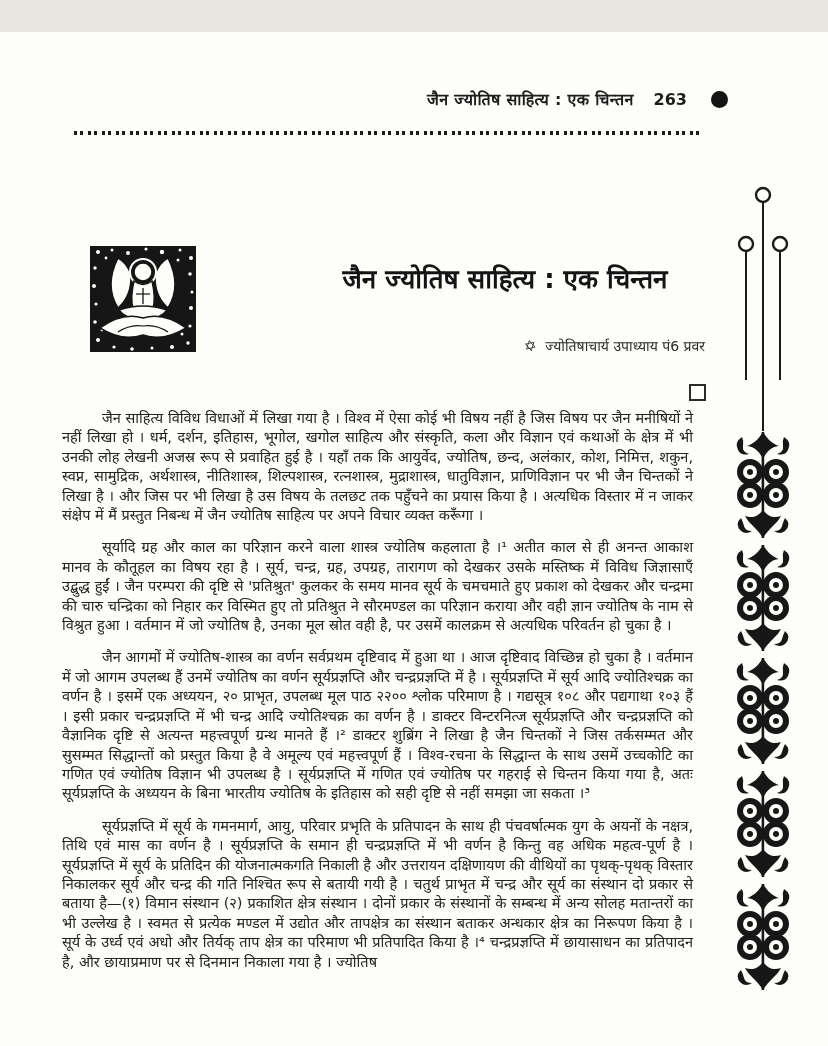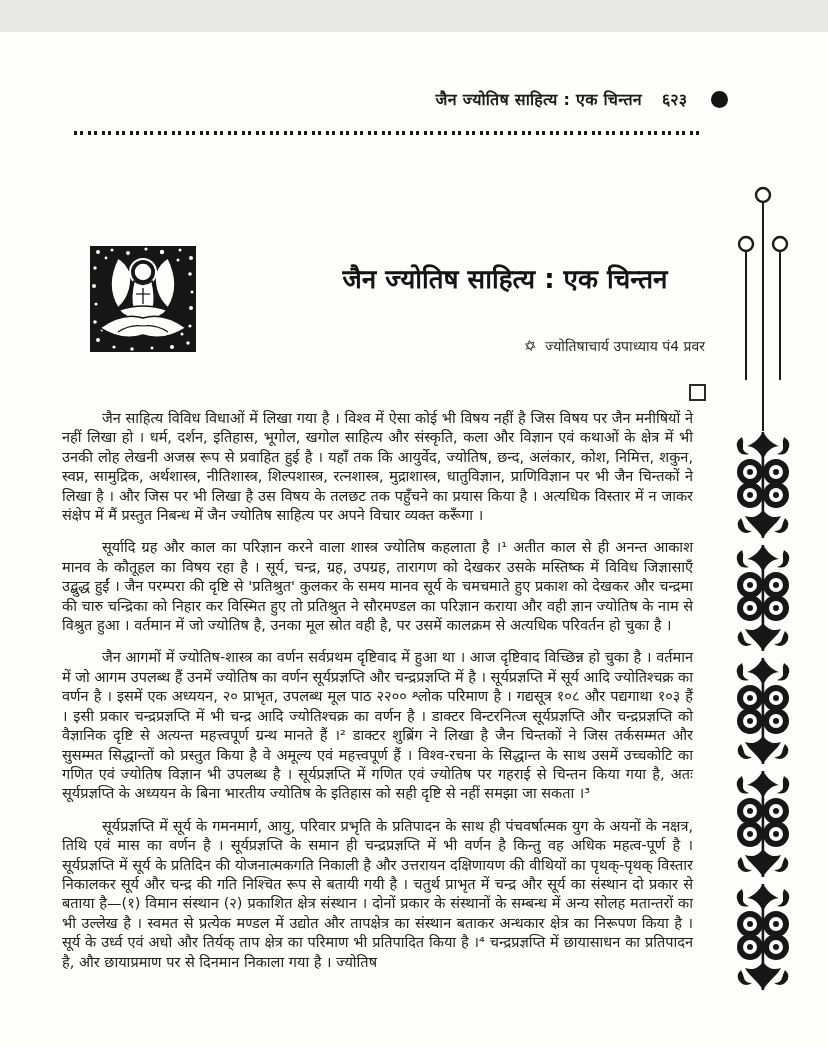--- a/index.html
+++ b/index.html
@@ -40,21 +40,21 @@
   .footer .f-center{position:absolute;left:0;top:0;width:100%;text-align:center;}
   .footer .f-right{position:absolute;right:18px;top:8px;}
 </style>
 </head>
 <body>
 
 <div class="page">
 
   <div class="running-head">
     <span class="running-title">जैन ज्योतिष साहित्य : एक चिन्तन</span>
-    <span class="page-number">६२३</span>
+    <span class="page-number">263</span>
     <span class="header-dot"></span>
   </div>
 
   <div class="dotted-rule"></div>
 
   <div class="illustration">
     <svg width="110" height="110" viewBox="0 0 110 110">
       <rect x="2" y="2" width="106" height="106" fill="#161616"></rect>
       <g fill="#fdfdfa">
         <circle cx="10" cy="8" r="2"></circle>
@@ -98,21 +98,21 @@
 
       <path d="M12 84 Q34 68 55 74 Q76 68 98 84 Q76 98 55 91 Q34 98 12 84Z" fill="#fdfdfa" stroke="#161616" stroke-width="1.5"></path>
       <path d="M30 88 Q42 80 55 82 Q68 80 80 88" fill="none" stroke="#161616" stroke-width="1.2"></path>
     </svg>
   </div>
 
   <div class="article-title">जैन ज्योतिष साहित्य : एक चिन्तन</div>
 
   <div class="author-block">
     <div class="author-designation">
-      <span class="star-icon">✡</span><span>ज्योतिषाचार्य उपाध्याय पं4 प्रवर</span>
+      <span class="star-icon">✡</span><span>ज्योतिषाचार्य उपाध्याय पं6 प्रवर</span>
     </div>
   </div>
   <div class="end-square"></div>
 
   <div class="body-text">
     <p>जैन साहित्य विविध विधाओं में लिखा गया है । विश्व में ऐसा कोई भी विषय नहीं है जिस विषय पर जैन मनीषियों ने नहीं लिखा हो । धर्म, दर्शन, इतिहास, भूगोल, खगोल साहित्य और संस्कृति, कला और विज्ञान एवं कथाओं के क्षेत्र में भी उनकी लोह लेखनी अजस्र रूप से प्रवाहित हुई है । यहाँ तक कि आयुर्वेद, ज्योतिष, छन्द, अलंकार, कोश, निमित्त, शकुन, स्वप्न, सामुद्रिक, अर्थशास्त्र, नीतिशास्त्र, शिल्पशास्त्र, रत्नशास्त्र, मुद्राशास्त्र, धातुविज्ञान, प्राणिविज्ञान पर भी जैन चिन्तकों ने लिखा है । और जिस पर भी लिखा है उस विषय के तलछट तक पहुँचने का प्रयास किया है । अत्यधिक विस्तार में न जाकर संक्षेप में मैं प्रस्तुत निबन्ध में जैन ज्योतिष साहित्य पर अपने विचार व्यक्त करूँगा ।</p>
     <p>सूर्यादि ग्रह और काल का परिज्ञान करने वाला शास्त्र ज्योतिष कहलाता है ।¹ अतीत काल से ही अनन्त आकाश मानव के कौतूहल का विषय रहा है । सूर्य, चन्द्र, ग्रह, उपग्रह, तारागण को देखकर उसके मस्तिष्क में विविध जिज्ञासाएँ उद्बुद्ध हुईं । जैन परम्परा की दृष्टि से 'प्रतिश्रुत' कुलकर के समय मानव सूर्य के चमचमाते हुए प्रकाश को देखकर और चन्द्रमा की चारु चन्द्रिका को निहार कर विस्मित हुए तो प्रतिश्रुत ने सौरमण्डल का परिज्ञान कराया और वही ज्ञान ज्योतिष के नाम से विश्रुत हुआ । वर्तमान में जो ज्योतिष है, उनका मूल स्रोत वही है, पर उसमें कालक्रम से अत्यधिक परिवर्तन हो चुका है ।</p>
     <p>जैन आगमों में ज्योतिष-शास्त्र का वर्णन सर्वप्रथम दृष्टिवाद में हुआ था । आज दृष्टिवाद विच्छिन्न हो चुका है । वर्तमान में जो आगम उपलब्ध हैं उनमें ज्योतिष का वर्णन सूर्यप्रज्ञप्ति और चन्द्रप्रज्ञप्ति में है । सूर्यप्रज्ञप्ति में सूर्य आदि ज्योतिश्चक्र का वर्णन है । इसमें एक अध्ययन, २० प्राभृत, उपलब्ध मूल पाठ २२०० श्लोक परिमाण है । गद्यसूत्र १०८ और पद्यगाथा १०३ हैं । इसी प्रकार चन्द्रप्रज्ञप्ति में भी चन्द्र आदि ज्योतिश्चक्र का वर्णन है । डाक्टर विन्टरनित्ज सूर्यप्रज्ञप्ति और चन्द्रप्रज्ञप्ति को वैज्ञानिक दृष्टि से अत्यन्त महत्त्वपूर्ण ग्रन्थ मानते हैं ।² डाक्टर शुब्रिंग ने लिखा है जैन चिन्तकों ने जिस तर्कसम्मत और सुसम्मत सिद्धान्तों को प्रस्तुत किया है वे अमूल्य एवं महत्त्वपूर्ण हैं । विश्व-रचना के सिद्धान्त के साथ उसमें उच्चकोटि का गणित एवं ज्योतिष विज्ञान भी उपलब्ध है । सूर्यप्रज्ञप्ति में गणित एवं ज्योतिष पर गहराई से चिन्तन किया गया है, अतः सूर्यप्रज्ञप्ति के अध्ययन के बिना भारतीय ज्योतिष के इतिहास को सही दृष्टि से नहीं समझा जा सकता ।³</p>
     <p>सूर्यप्रज्ञप्ति में सूर्य के गमनमार्ग, आयु, परिवार प्रभृति के प्रतिपादन के साथ ही पंचवर्षात्मक युग के अयनों के नक्षत्र, तिथि एवं मास का वर्णन है । सूर्यप्रज्ञप्ति के समान ही चन्द्रप्रज्ञप्ति में भी वर्णन है किन्तु वह अधिक महत्व-पूर्ण है । सूर्यप्रज्ञप्ति में सूर्य के प्रतिदिन की योजनात्मकगति निकाली है और उत्तरायन दक्षिणायण की वीथियों का पृथक्-पृथक् विस्तार निकालकर सूर्य और चन्द्र की गति निश्चित रूप से बतायी गयी है । चतुर्थ प्राभृत में चन्द्र और सूर्य का संस्थान दो प्रकार से बताया है—(१) विमान संस्थान (२) प्रकाशित क्षेत्र संस्थान । दोनों प्रकार के संस्थानों के सम्बन्ध में अन्य सोलह मतान्तरों का भी उल्लेख है । स्वमत से प्रत्येक मण्डल में उद्योत और तापक्षेत्र का संस्थान बताकर अन्धकार क्षेत्र का निरूपण किया है । सूर्य के उर्ध्व एवं अधो और तिर्यक् ताप क्षेत्र का परिमाण भी प्रतिपादित किया है ।⁴ चन्द्रप्रज्ञप्ति में छायासाधन का प्रतिपादन है, और छायाप्रमाण पर से दिनमान निकाला गया है । ज्योतिष</p>
   </div>

